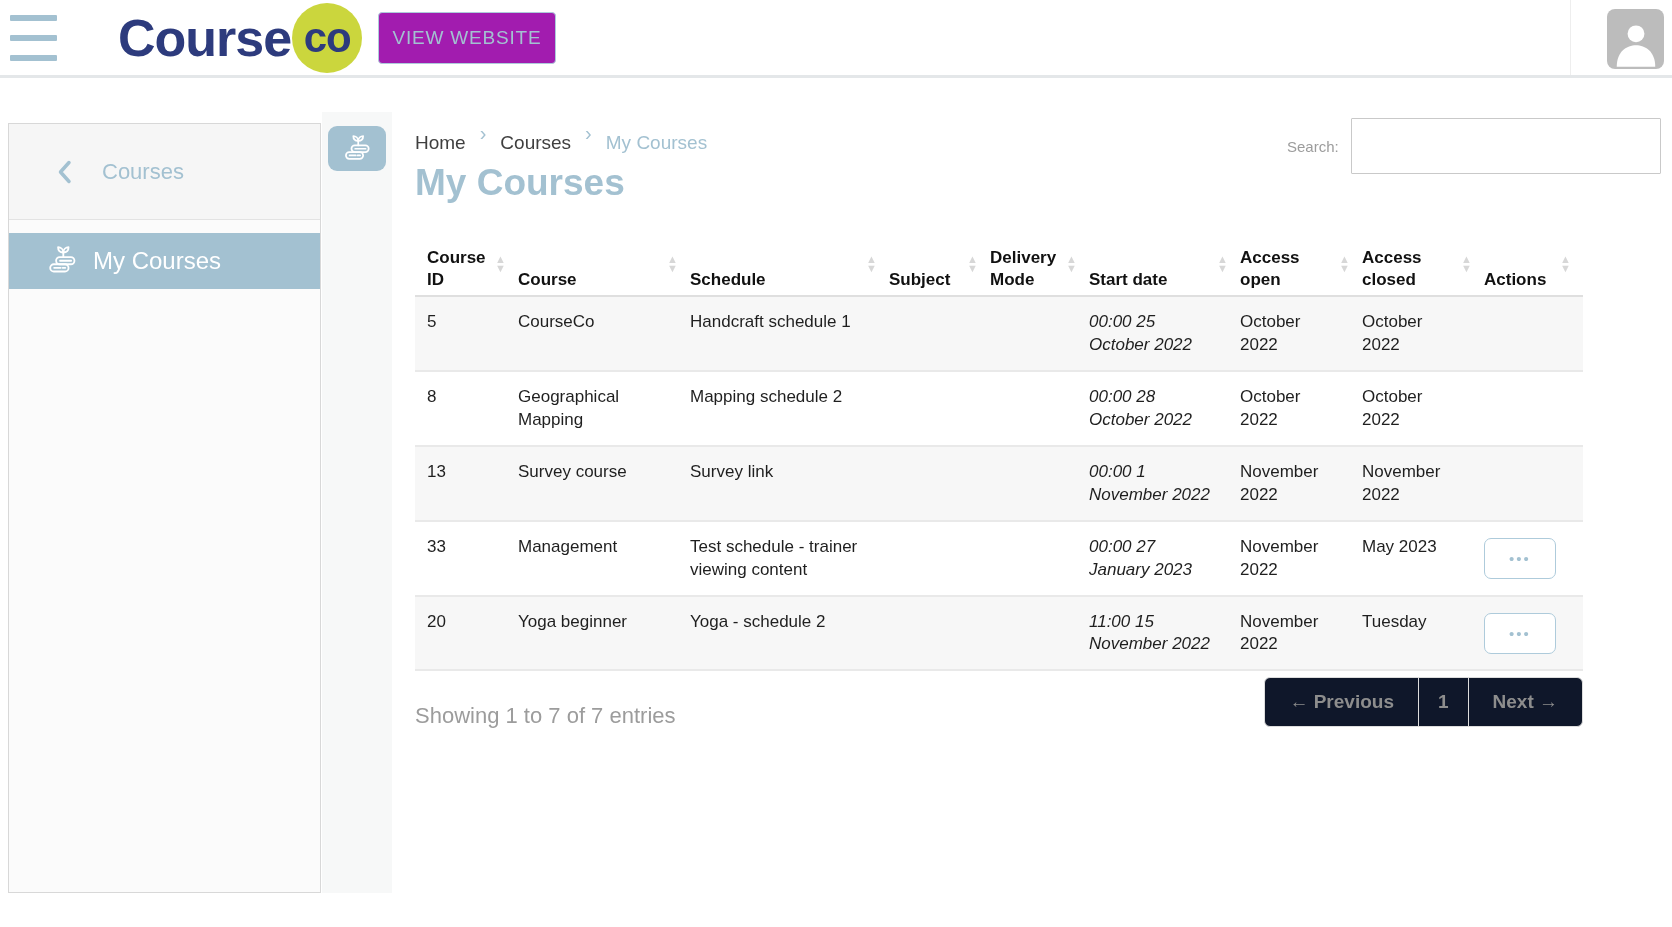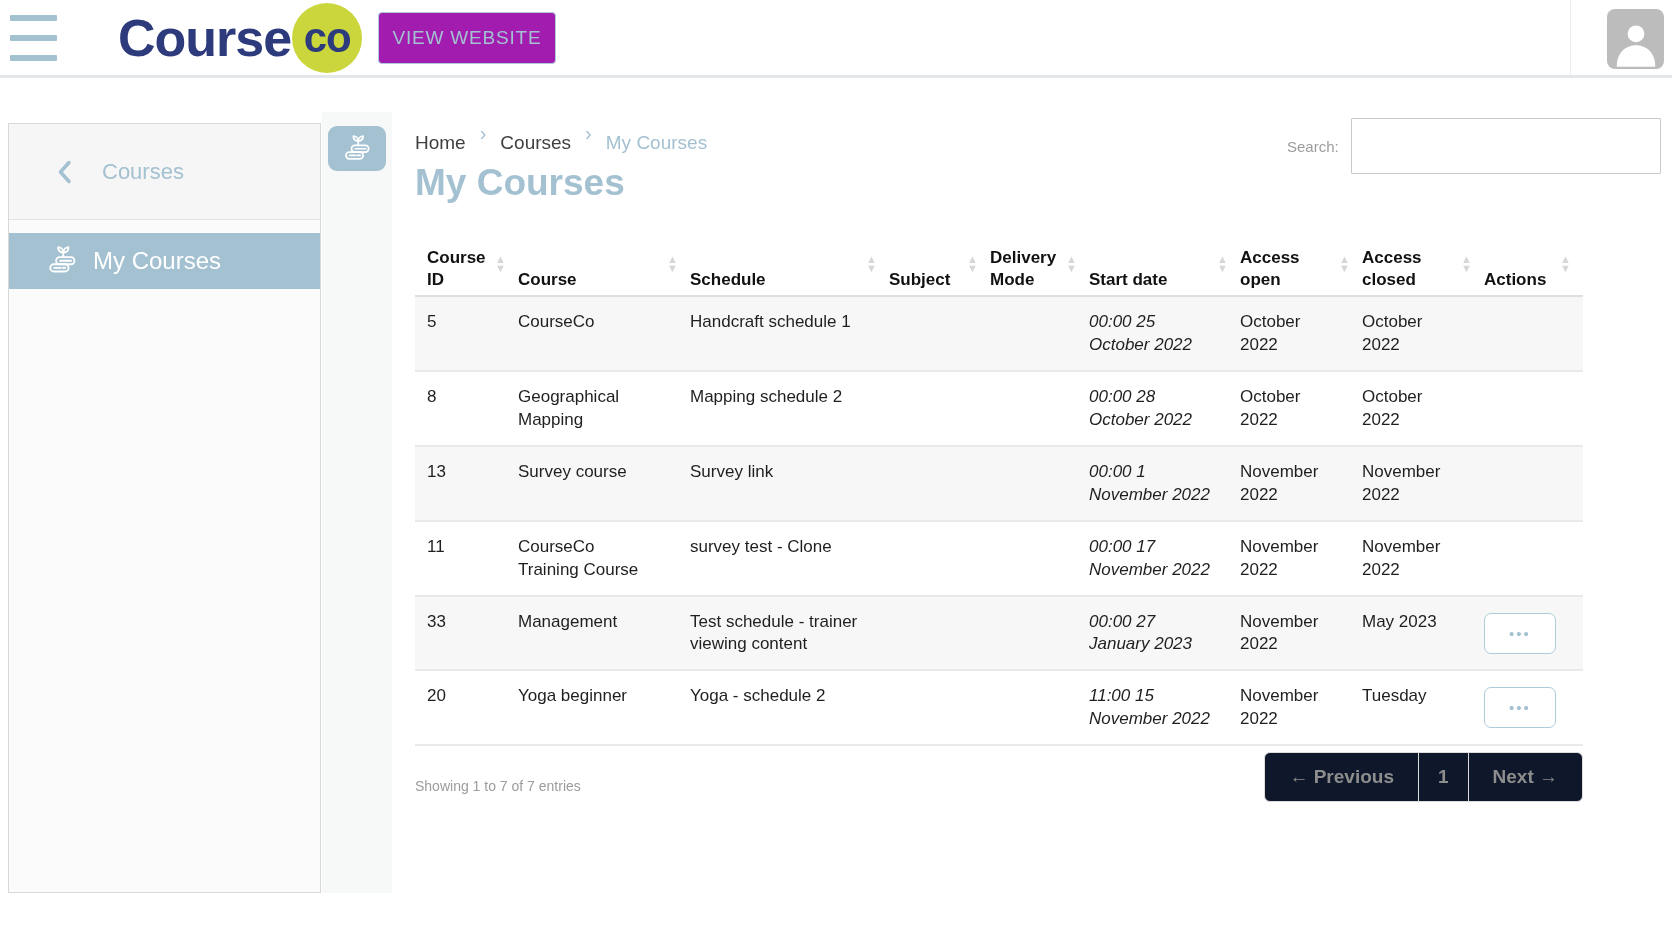--- a/index.html
+++ b/index.html
@@ -64,21 +64,21 @@
   tbody tr{height:73px;}
   tbody tr:nth-child(odd){background:var(--stripe);}
   tbody td{vertical-align:top;font-size:17px;line-height:1.35;padding:14px 26px 13px 0;border-bottom:2px solid #e9e9e9;color:var(--text-dark);}
   tbody td:first-child{padding-left:12px;}
   tbody td:nth-child(2){padding-right:50px;}
   tbody td:nth-child(6){padding-right:30px;font-style:italic;}
   .row-actions{width:72px;height:41px;background:#fff;border:1px solid var(--accent-border);border-radius:7px;cursor:pointer;display:flex;align-items:center;justify-content:center;margin-top:2px;}
   .row-actions .dots{color:var(--accent);font-size:15px;letter-spacing:2px;line-height:1;}
   
   .table-footer{display:flex;justify-content:space-between;align-items:flex-start;margin-top:6px;width:1168px;}
-  .showing{font-size:14px;color:var(--text-gray);margin-top:26px;}
+  .showing{font-size:22px;color:var(--text-gray);margin-top:26px;}
   .pagination{display:flex;border:1px solid #ddd;border-radius:6px;overflow:hidden;background:#0f172a;}
   .page-btn{font-family:"Liberation Sans",sans-serif;font-size:19px;font-weight:bold;color:#8d8d8d;background:transparent;border:none;border-right:1px solid #ddd;padding:13px 24px;cursor:pointer;}
   .page-btn.page-number{padding:13px 19px;}
   .page-btn:last-child{border-right:none;text-align:center;}
 </style>
 </head>
 <body>
 
 <div class="header">
   <button class="hamburger">
@@ -238,31 +238,20 @@
           <td>Survey course</td>
           <td>Survey link</td>
           <td></td>
           <td></td>
           <td>00:00 1 November 2022</td>
           <td>November 2022</td>
           <td>November 2022</td>
           <td></td>
         </tr>
         <tr>
-          <td>11</td>
-          <td>CourseCo Training Course</td>
-          <td>survey test - Clone</td>
-          <td></td>
-          <td></td>
-          <td>00:00 17 November 2022</td>
-          <td>November 2022</td>
-          <td>November 2022</td>
-          <td></td>
-        </tr>
-        <tr>
           <td>33</td>
           <td>Management</td>
           <td>Test schedule - trainer viewing content</td>
           <td></td>
           <td></td>
           <td>00:00 27 January 2023</td>
           <td>November 2022</td>
           <td>May 2023</td>
           <td>
             <button class="row-actions">

